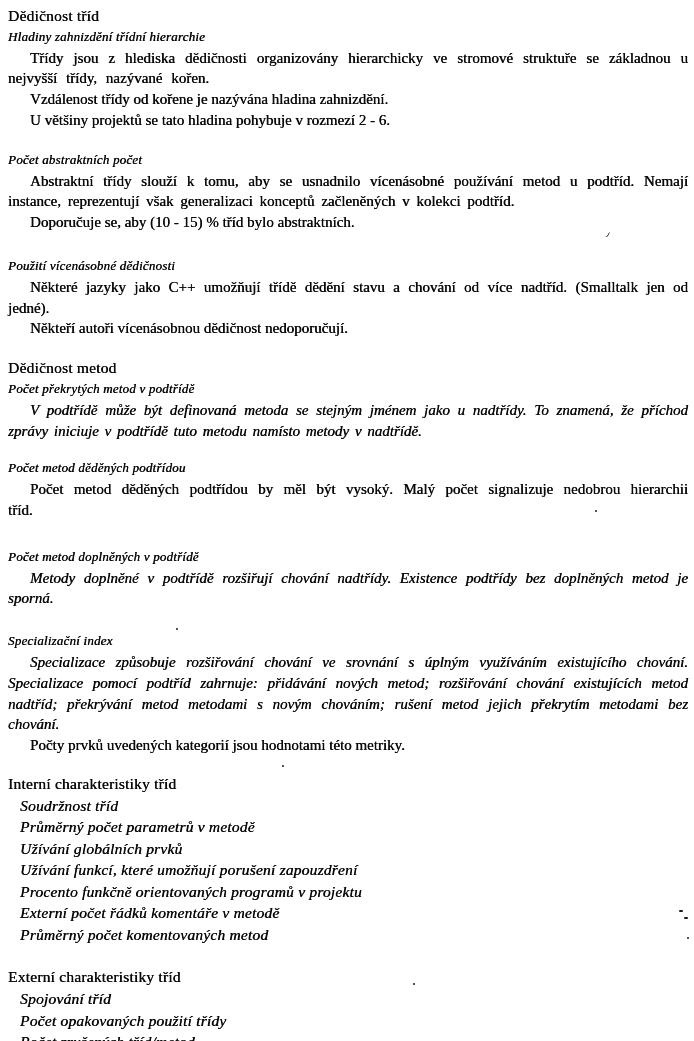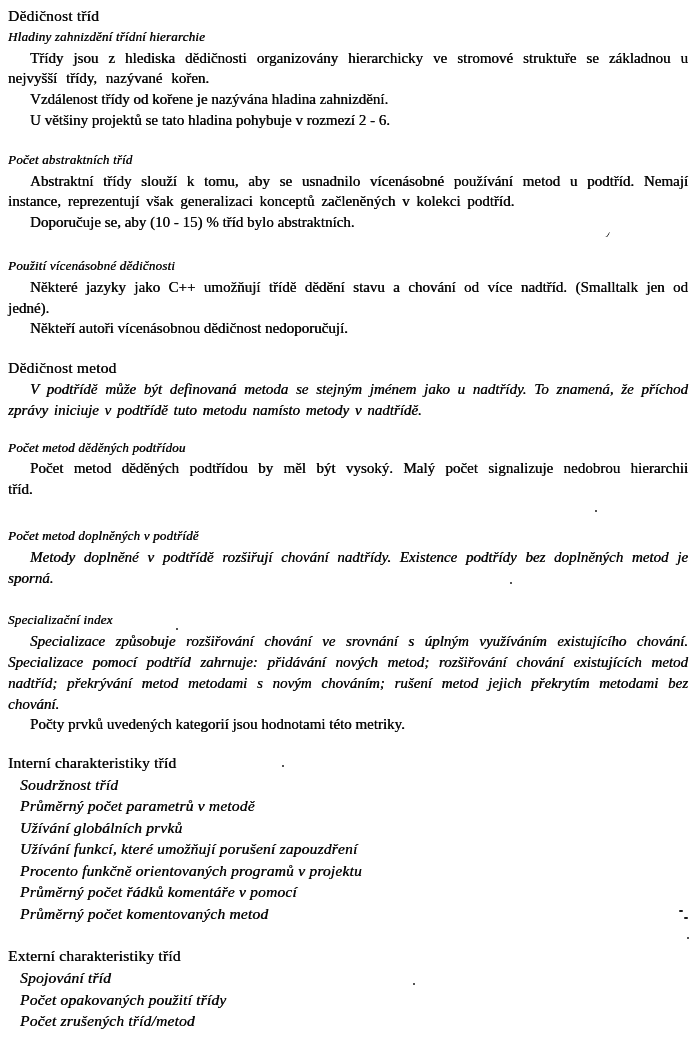--- a/index.html
+++ b/index.html
@@ -91,33 +91,34 @@
 
   <div class="block mb-19">
     <div class="bold-heading">Dědičnost tříd</div>
     <div class="italic-heading">Hladiny zahnizdění třídní hierarchie</div>
     <p class="body ws-5">Třídy jsou z hlediska dědičnosti organizovány hierarchicky ve stromové struktuře se základnou u nejvyšší třídy, nazývané kořen.</p>
     <p class="body">Vzdálenost třídy od kořene je nazývána hladina zahnizdění.</p>
     <p class="body">U většiny projektů se tato hladina pohybuje v rozmezí 2 - 6.</p>
   </div>
 
   <div class="block mb-23">
-    <div class="italic-heading">Počet abstraktních tříd</div>
+    <div class="italic-heading">Počet abstraktních počet</div>
     <p class="body ws-3">Abstraktní třídy slouží k tomu, aby se usnadnilo vícenásobné používání metod u podtříd. Nemají instance, reprezentují však generalizaci konceptů začleněných v kolekci podtříd.</p>
     <p class="body">Doporučuje se, aby (10 - 15) % tříd bylo abstraktních.</p>
   </div>
 
   <div class="block mb-19">
     <div class="italic-heading">Použití vícenásobné dědičnosti</div>
     <p class="body ws-3">Některé jazyky jako C++ umožňují třídě dědění stavu a chování od více nadtříd. (Smalltalk jen od jedné).</p>
     <p class="body">Někteří autoři vícenásobnou dědičnost nedoporučují.</p>
   </div>
 
   <div class="block mb-17">
     <div class="bold-heading">Dědičnost metod</div>
+    <div class="italic-heading">Počet překrytých metod v podtřídě</div>
     <p class="body ws-2">V podtřídě může být definovaná metoda se stejným jménem jako u nadtřídy. To znamená, že příchod zprávy iniciuje v podtřídě tuto metodu namísto metody v nadtřídě.</p>
   </div>
 
   <div class="block mb-26">
     <div class="italic-heading">Počet metod děděných podtřídou</div>
     <p class="body ws-6">Počet metod děděných podtřídou by měl být vysoký. Malý počet signalizuje nedobrou hierarchii tříd.</p>
   </div>
 
   <div class="block mb-22">
     <div class="italic-heading">Počet metod doplněných v podtřídě</div>
@@ -131,21 +132,21 @@
   </div>
 
   <div class="block mb-22">
     <div class="bold-heading">Interní charakteristiky tříd</div>
     <ul class="metric-list">
       <li>Soudržnost tříd</li>
       <li>Průměrný počet parametrů v metodě</li>
       <li>Užívání globálních prvků</li>
       <li>Užívání funkcí, které umožňují porušení zapouzdření</li>
       <li>Procento funkčně orientovaných programů v projektu</li>
-      <li>Průměrný počet řádků komentáře v pomocí</li>
+      <li>Externí počet řádků komentáře v metodě</li>
       <li>Průměrný počet komentovaných metod</li>
     </ul>
   </div>
 
   <div class="block mb-0">
     <div class="bold-heading">Externí charakteristiky tříd</div>
     <ul class="metric-list">
       <li>Spojování tříd</li>
       <li>Počet opakovaných použití třídy</li>
       <li>Počet zrušených tříd/metod</li>

